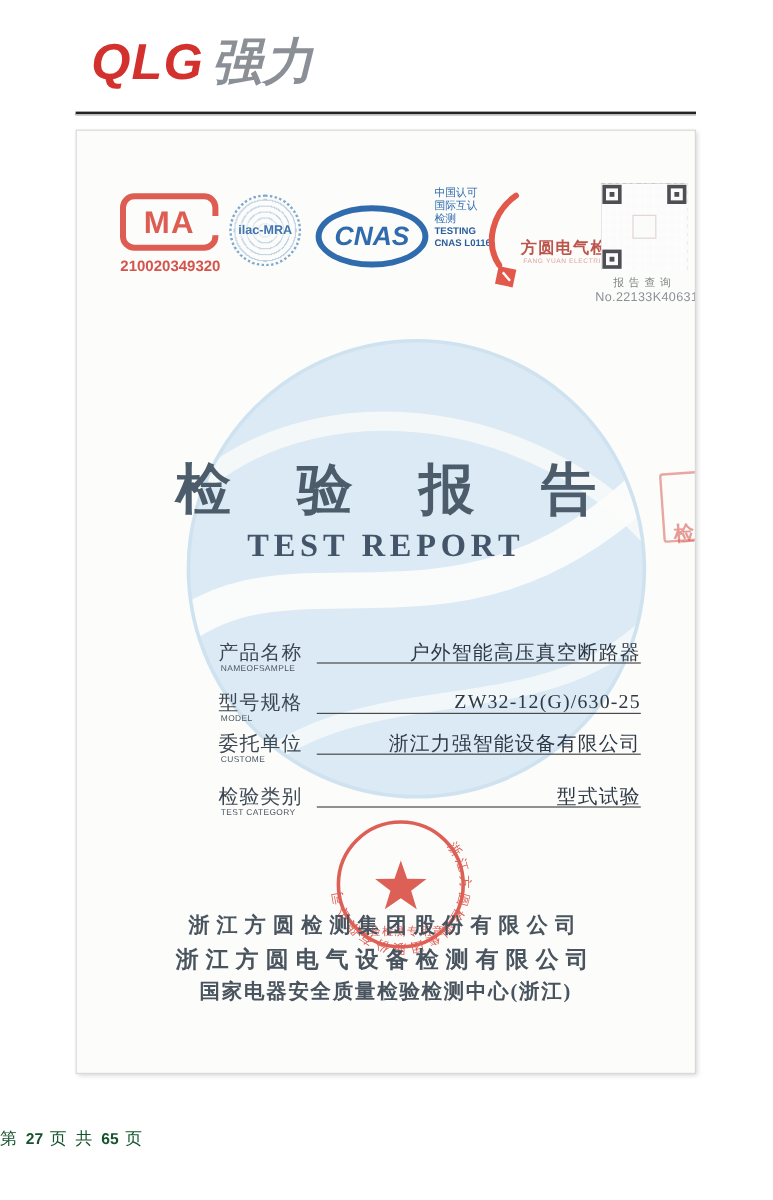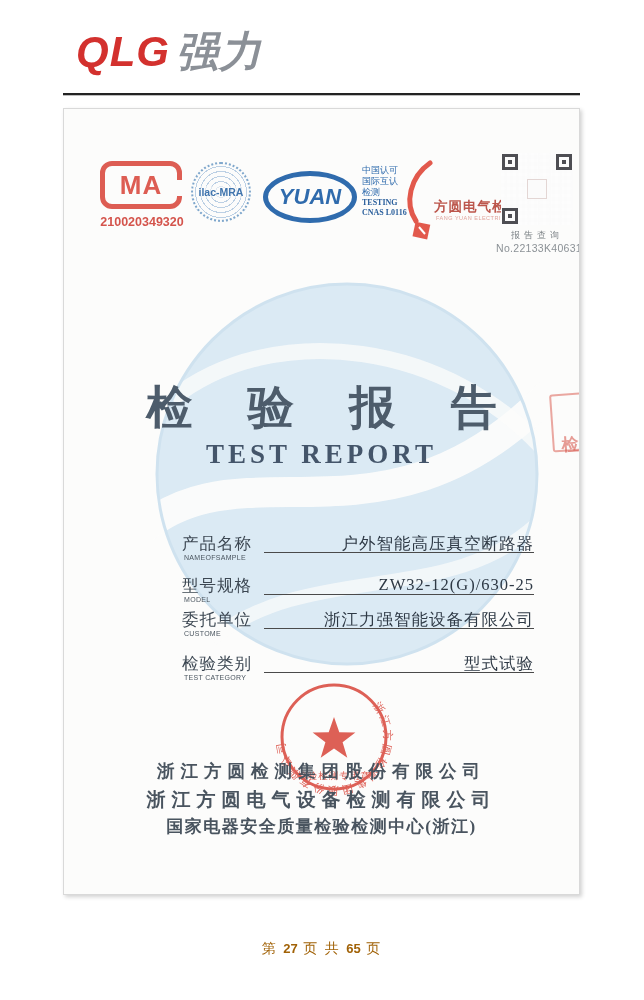--- a/index.html
+++ b/index.html
@@ -21,21 +21,21 @@
   .cma-text { color:#dd5d53; font-weight:bold; font-size:26px; font-family:"Liberation Sans",sans-serif; letter-spacing:1px; }
   .cma-num { position:absolute; left:18px; top:106px; width:120px; text-align:center; color:#d4544c; font-weight:bold; font-size:12.5px; font-family:"Liberation Sans",sans-serif; }
 
   .ilac { position:absolute; left:127px; top:53px; width:60px; height:60px; border-radius:50%; border:2px dotted #7fa7cc;
           background:repeating-radial-gradient(circle at 50% 50%, rgba(110,155,200,.45) 0 1px, rgba(255,255,255,0) 1px 5px);
           display:flex; align-items:center; justify-content:center; }
   .ilac-label { font-size:10.5px; color:#3f74ad; font-weight:bold; font-family:"Liberation Sans",sans-serif; background:rgba(252,252,251,.55); padding:0 1px; }
 
   .cnas-oval { position:absolute; left:199px; top:62px; width:94px; height:52px; border:5px solid #2f6bad; border-radius:50%; display:flex; align-items:center; justify-content:center; }
   .cnas-label { color:#2f6bad; font-weight:bold; font-style:italic; font-size:22px; font-family:"Liberation Sans",sans-serif; letter-spacing:0px; }
-  .cnas-side { position:absolute; left:298px; top:56px; width:64px; color:#2f6bad; font-size:9px; line-height:11px; font-family:Liberation Serif, serif; }
+  .cnas-side { position:absolute; left:298px; top:46px; width:64px; color:#2f6bad; font-size:9px; line-height:11px; font-family:Liberation Sans, sans-serif; }
   .cnas-side .en { font-weight:bold; font-size:8px; color:#2a5f9c; line-height:10px; margin-top:0; }
 
   .fy { position:absolute; left:328px; top:46px; width:150px; height:100px; }
   .fy-text { position:absolute; left:42px; top:43px; color:#bc564c; font-size:13.5px; font-weight:bold; letter-spacing:1px; }
   .fy-sub { position:absolute; left:44px; top:60px; color:#e0a49d; font-size:5.5px; font-family:"Liberation Sans",sans-serif; letter-spacing:.5px; }
 
   .qr-block { position:absolute; left:432px; top:44px; width:82px; }
   .qr { position:relative; width:72px; height:72px; margin:0 auto; background:#fbfbfb;
         background-image:
           repeating-linear-gradient(0deg, rgba(90,90,95,.85) 0 3px, transparent 3px 7px),
@@ -71,21 +71,21 @@
   .company { position:absolute; left:0; width:100%; text-align:center; font-weight:bold; color:#49545f; }
   .c1 { top:650px; font-size:17.5px; letter-spacing:6px; }
   .c2 { top:678px; font-size:19px; letter-spacing:6px; }
   .c3 { top:706px; font-size:17px; letter-spacing:1.5px; }
 
   
   .side-stamp { position:absolute; left:487px; top:284px; width:46px; height:58px; border:2px solid rgba(219,96,85,.55); border-radius:3px; transform:rotate(-4deg); display:flex; align-items:center; justify-content:flex-start; padding-left:4px; }
   .side-stamp .inner { color:rgba(215,90,80,.6); font-size:17px; font-weight:bold; writing-mode:vertical-rl; letter-spacing:2px; }
 
   
-  .footer { position:absolute; left:0; top:940px; width:644px; text-align:center; font-size:14px; color:#a16207; letter-spacing:2px; }
+  .footer { position:absolute; left:0; top:940px; width:644px; font-size:14px; color:#14532d; letter-spacing:2px; }
   .footer .num { font-family:"Liberation Sans",sans-serif; font-weight:bold; font-size:13px; letter-spacing:0; }
 </style>
 </head>
 <body>
 
 <div class="stage">
 
   <div class="brand">
     <span class="latin">QLG</span><span class="cn">强力</span>
   </div>
@@ -105,21 +105,21 @@
       <span class="cma-text">MA</span>
       <span class="notch"></span>
     </div>
     <div class="cma-num">210020349320</div>
 
     <div class="ilac">
       <span class="ilac-label">ilac-MRA</span>
     </div>
 
     <div class="cnas-oval">
-      <span class="cnas-label">YUAN</span>
+      <span class="cnas-label">CNAS</span>
     </div>
     <div class="cnas-side">
       <div>中国认可</div>
       <div>国际互认</div>
       <div>检测</div>
       <div class="en">TESTING</div>
       <div class="en">CNAS L0116</div>
     </div>
 
     <div class="fy">

